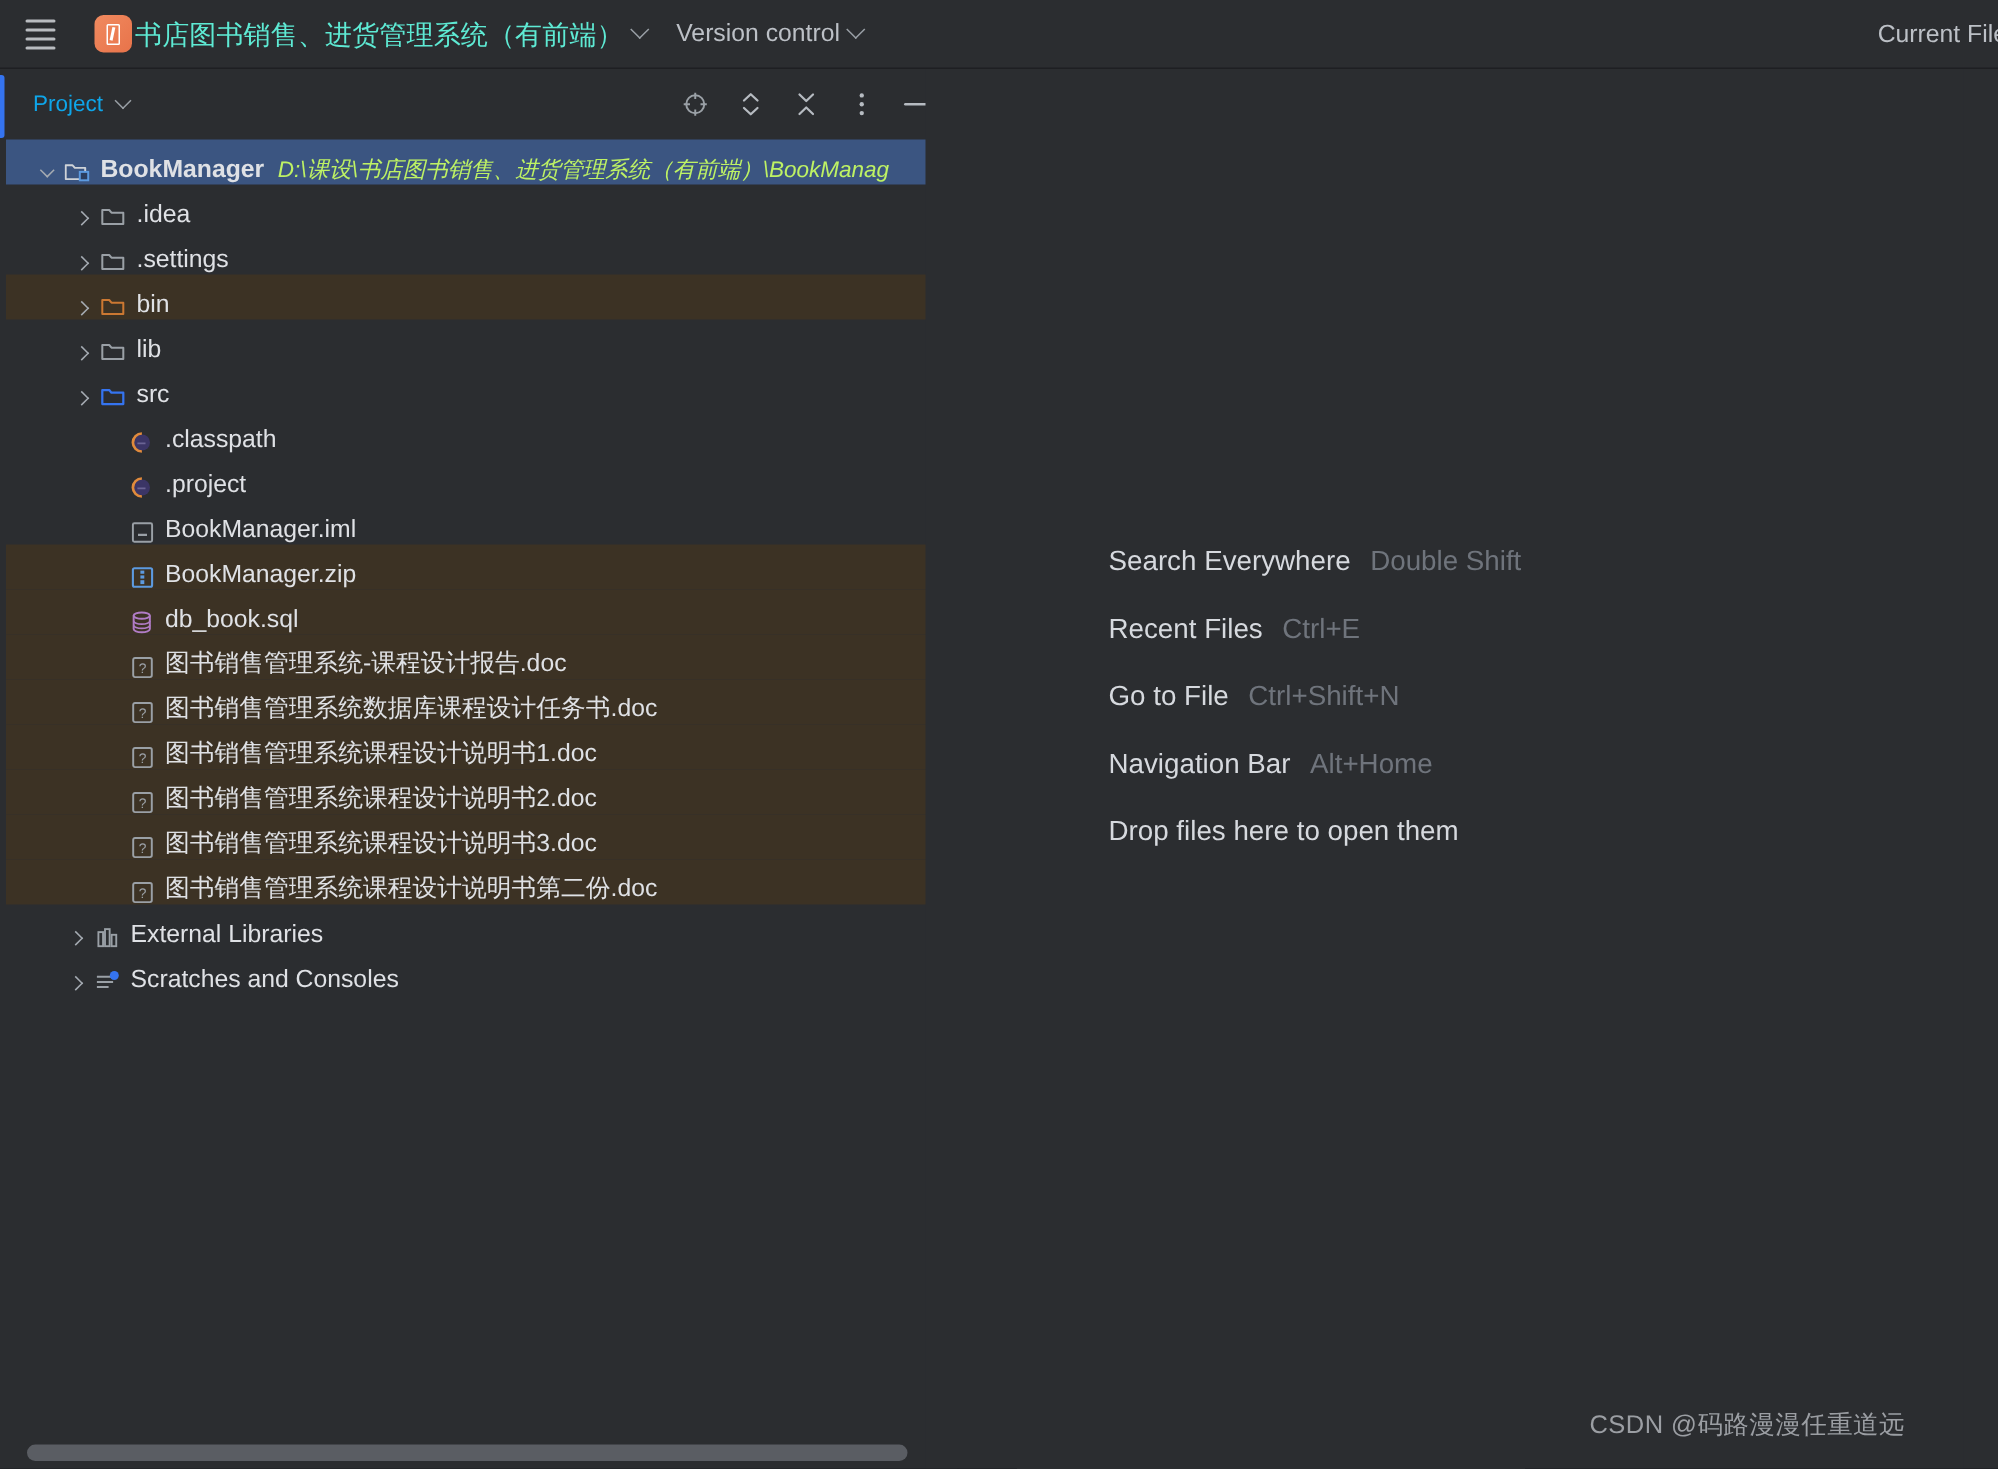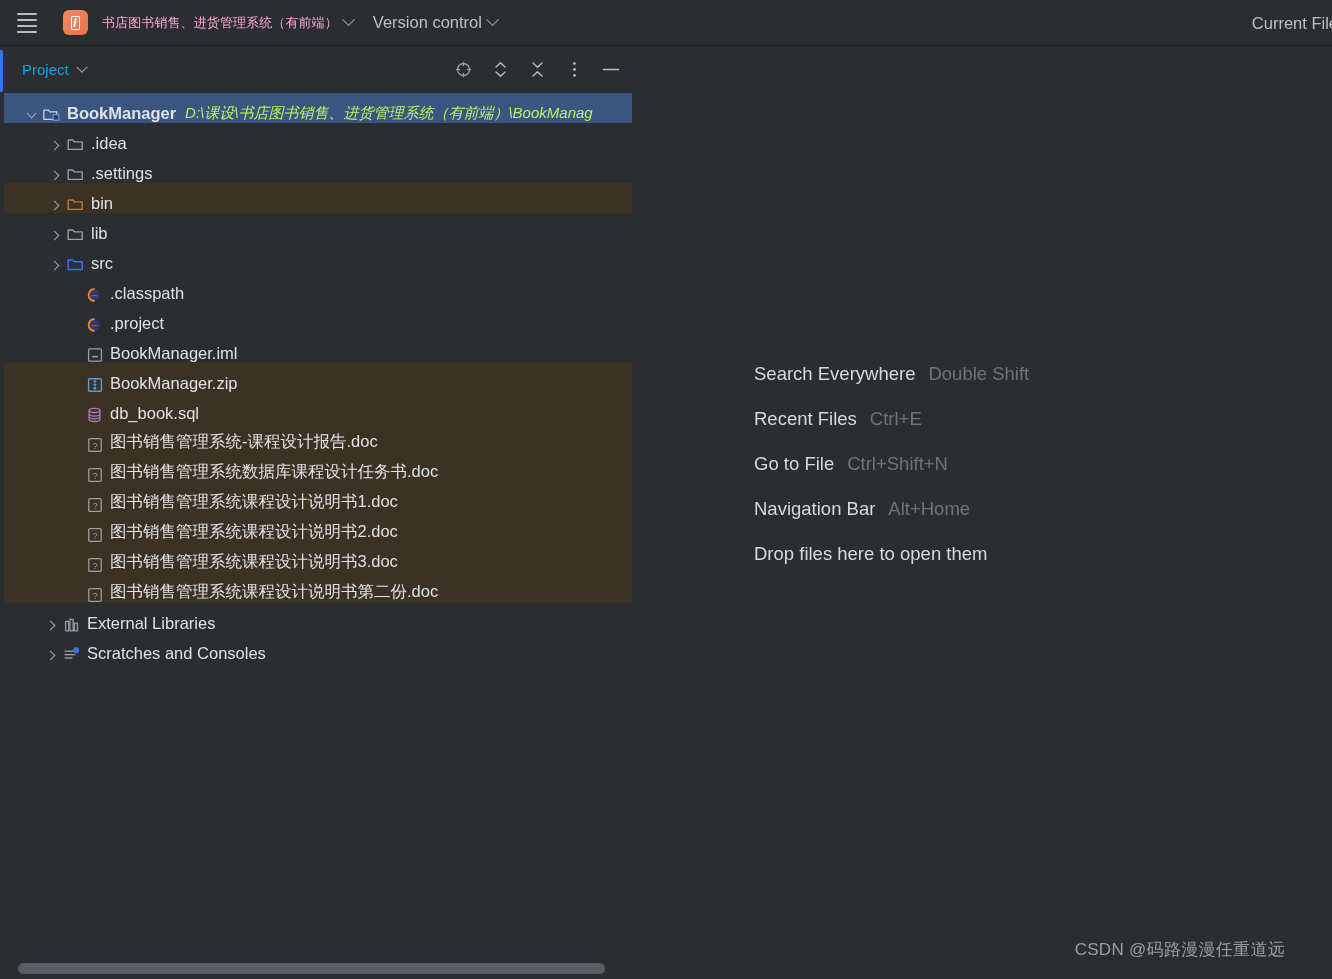--- a/index.html
+++ b/index.html
@@ -65,23 +65,23 @@
   .app-icon .glyph::after {
     content: "";
     position: absolute;
     left: 2.2px; top: 1px;
     width: 1.6px; height: 9px;
     background: #fff;
     transform: rotate(12deg);
   }
 
   .project-name {
-    margin-left: 14px;
-    font-size: 13px;
-    color: #f9a8d4;
+    margin-left: 2px;
+    font-size: 18px;
+    color: #5eead4;
     white-space: nowrap;
     flex: 0 0 auto;
     letter-spacing: 0.1px;
   }
 
   .chev {
     display: inline-block;
     width: 9px; height: 9px;
     border-right: 1.6px solid #9aa0a6;
     border-bottom: 1.6px solid #9aa0a6;
@@ -237,21 +237,21 @@
     left: 0; top: 0;
     width: 587px; height: 11px;
     background: #5a5d63;
     border-radius: 6px;
     cursor: pointer;
   }
 
   
   .editor {
     position: absolute;
-    left: 632px; top: 46px;
+    left: 617px; top: 46px;
     width: 692px; height: 933px;
     background: #2b2d30;
     overflow: hidden;
   }
 
   .shortcuts {
     position: absolute;
     left: 122px; top: 305px;
   }
   .sc-row {

